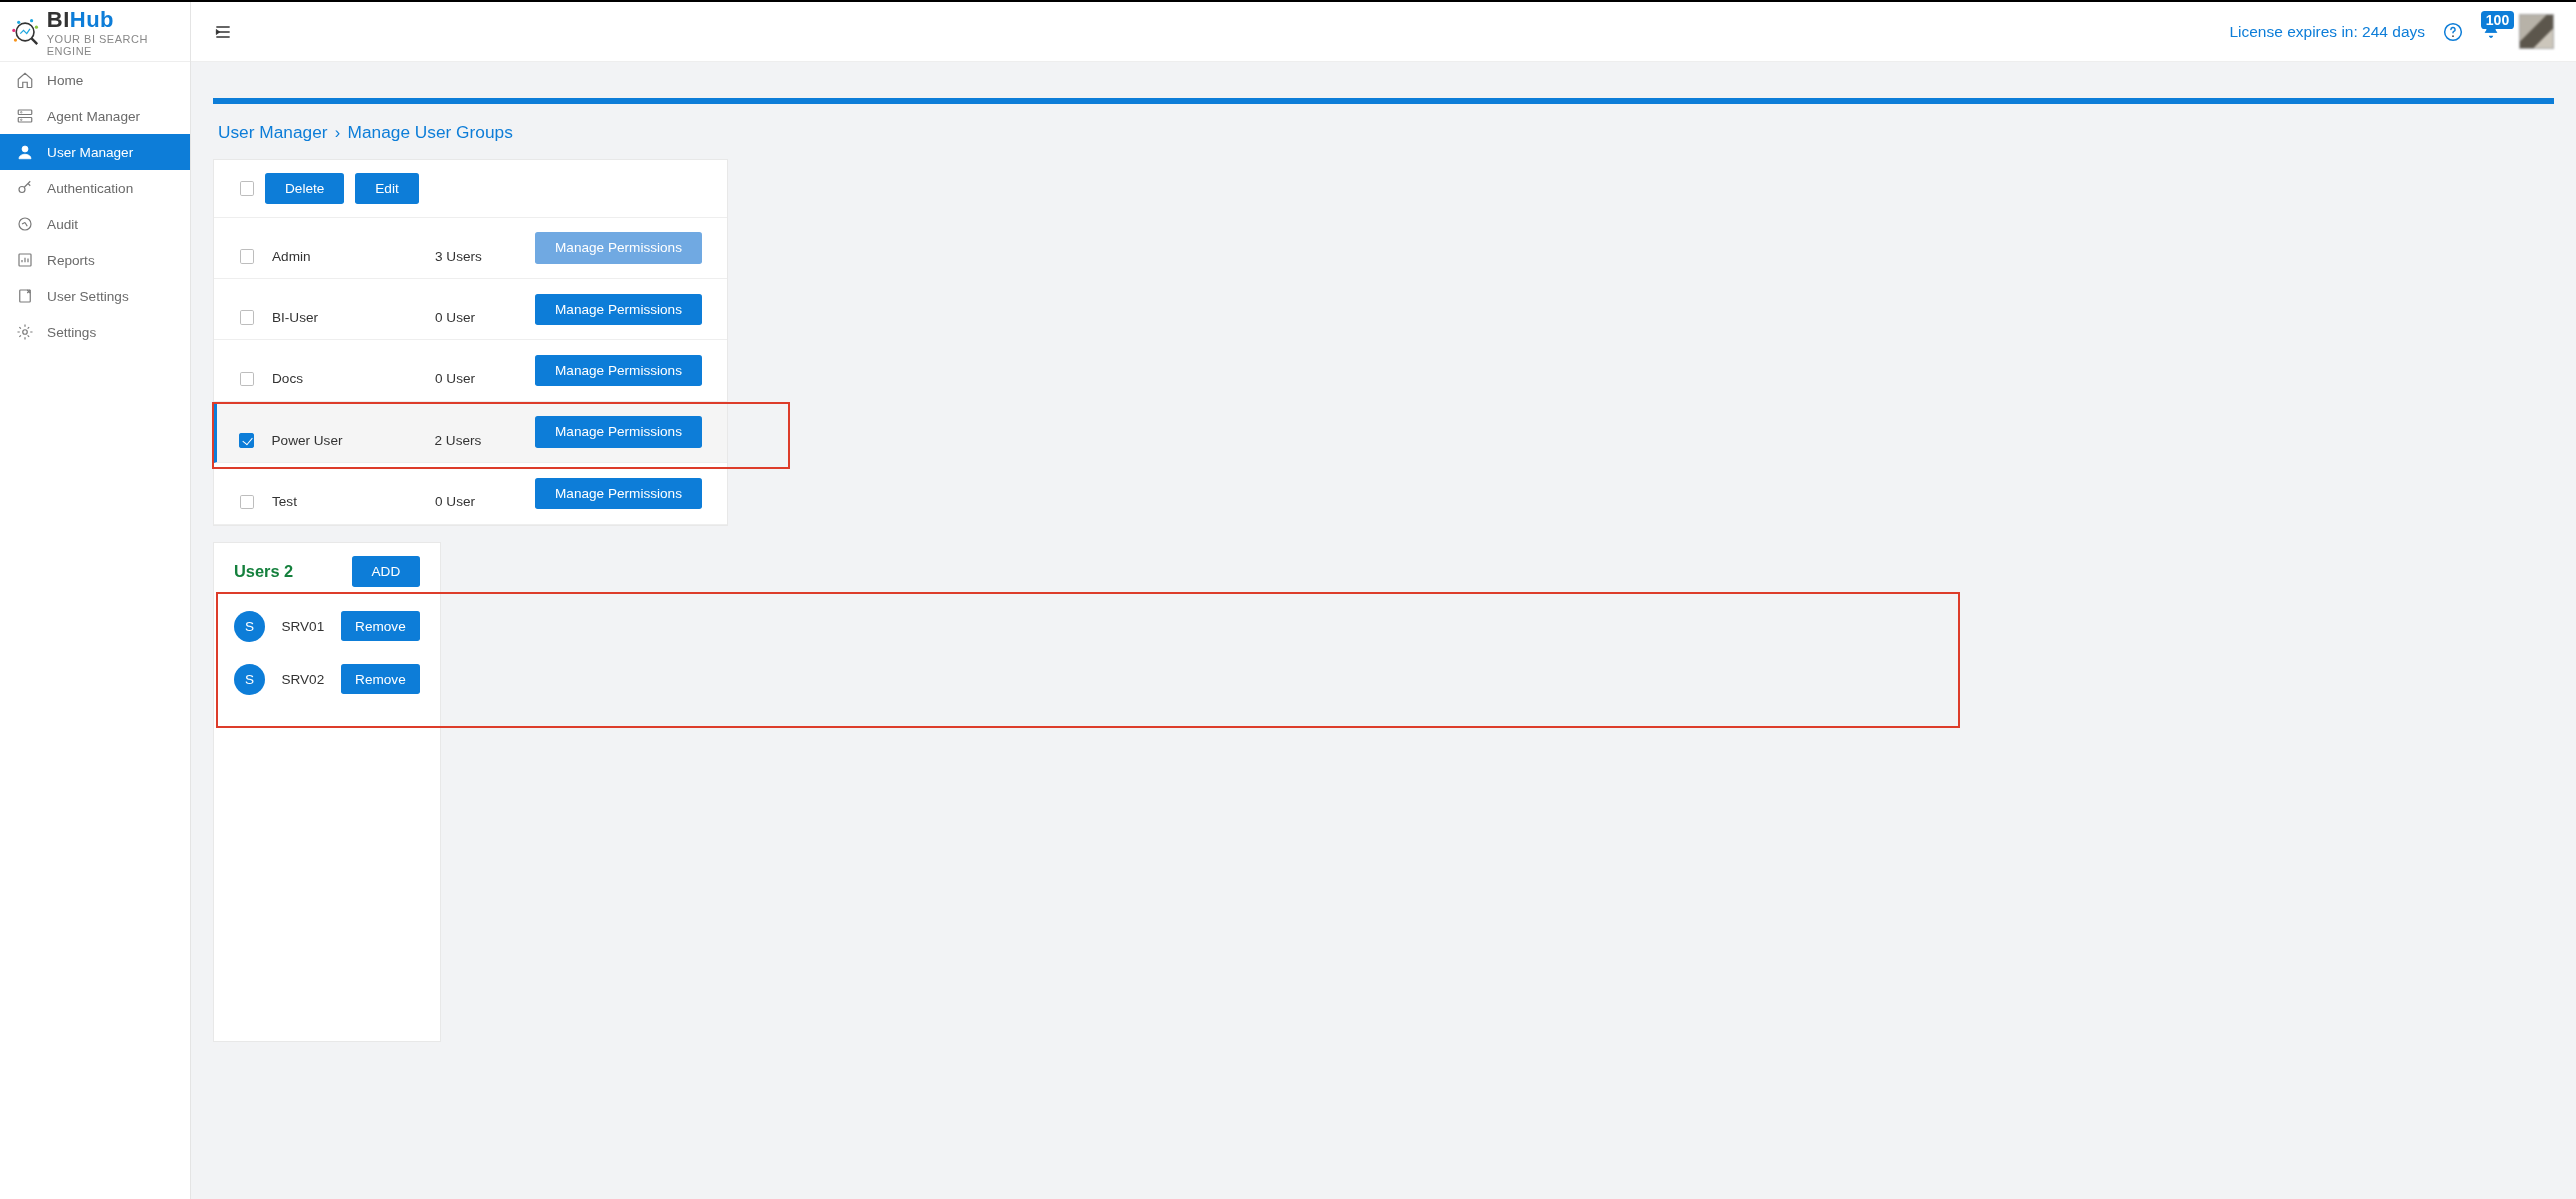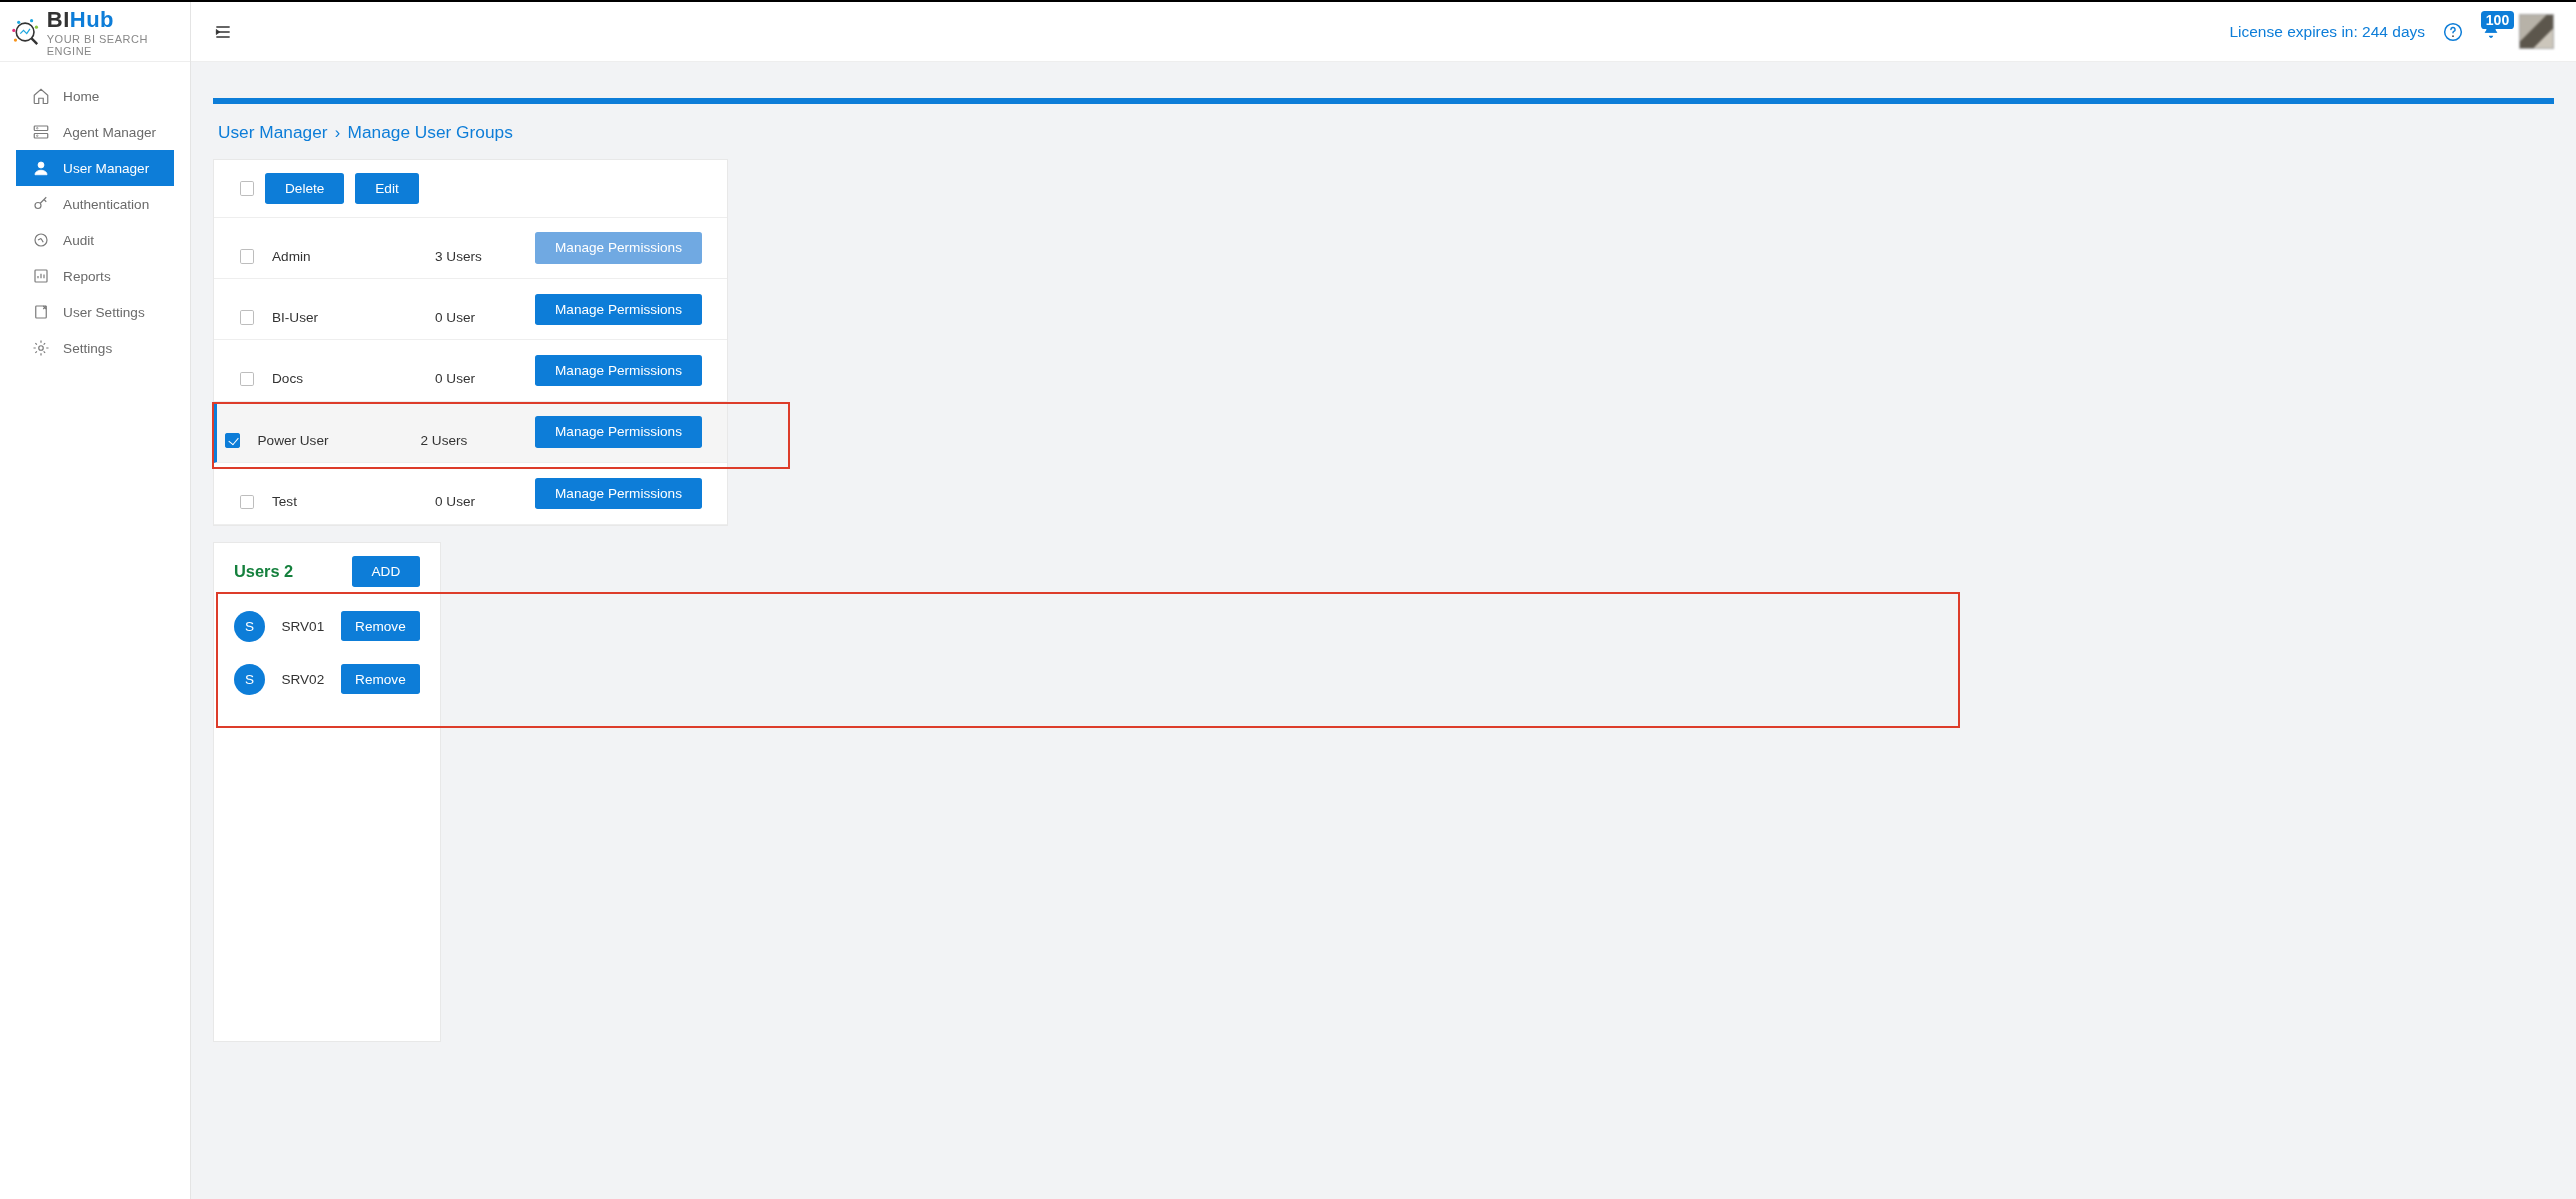--- a/index.html
+++ b/index.html
@@ -28,21 +28,21 @@
 
   
   .logo-wrap{height:60px;display:flex;align-items:center;padding:0 9px;border-bottom:0.9px solid #eee;}
   .logo-wrap svg{height:38px;}
   .logo-text{font-weight:700;font-size:22px;letter-spacing:0.5px;}
   .logo-bi{color:#333;}
   .logo-hub{color:var(--blue);}
   .logo-sub{font-size:11px;color:#888;letter-spacing:0.5px;}
 
   
-  .nav{list-style:none;margin:16px;padding:0;}
+  .nav{list-style:none;margin:0;padding:0;}
   .nav li{
     display:flex;align-items:center;gap:12.7px;
     padding:9px 16.4px;color:var(--muted);cursor:pointer;font-size:13.6px;
   }
   .nav li.active{background:var(--blue);color:#fff;}
   .nav li svg{width:18px;height:18px;}
   .nav li.active svg{stroke:#fff;fill:#fff;}
   .nav li:not(.active) svg{stroke:#7a7a7a;fill:none;}
   .nav li:not(.active) svg.fillicon{fill:#7a7a7a;stroke:none;}
 
@@ -99,21 +99,21 @@
     padding:8.2px 20px;font-size:13.6px;cursor:pointer;
   }
   .btn-light{background:var(--blue-light);}
 
   
   .group-row{
     display:flex;align-items:flex-end;padding:14.5px 25.5px;border-bottom:0.9px solid #eee;
     gap:18px;position:relative;
   }
   .group-row.selected{
-    background:#f5f5f5;border-left:3.6px solid var(--blue);padding-left:8px;
+    background:#f5f5f5;border-left:3.6px solid var(--blue);padding-left:22px;
   }
   .group-row .name{width:145px;color:#333;}
   .group-row .count{width:82px;color:#333;}
   .group-row.selected .name,.group-row.selected .count{color:#333;}
   .group-row .mp-btn{margin-left:auto;}
 
   
   .red-box{border:2.3px solid var(--red);pointer-events:none;position:absolute;}
 
   

